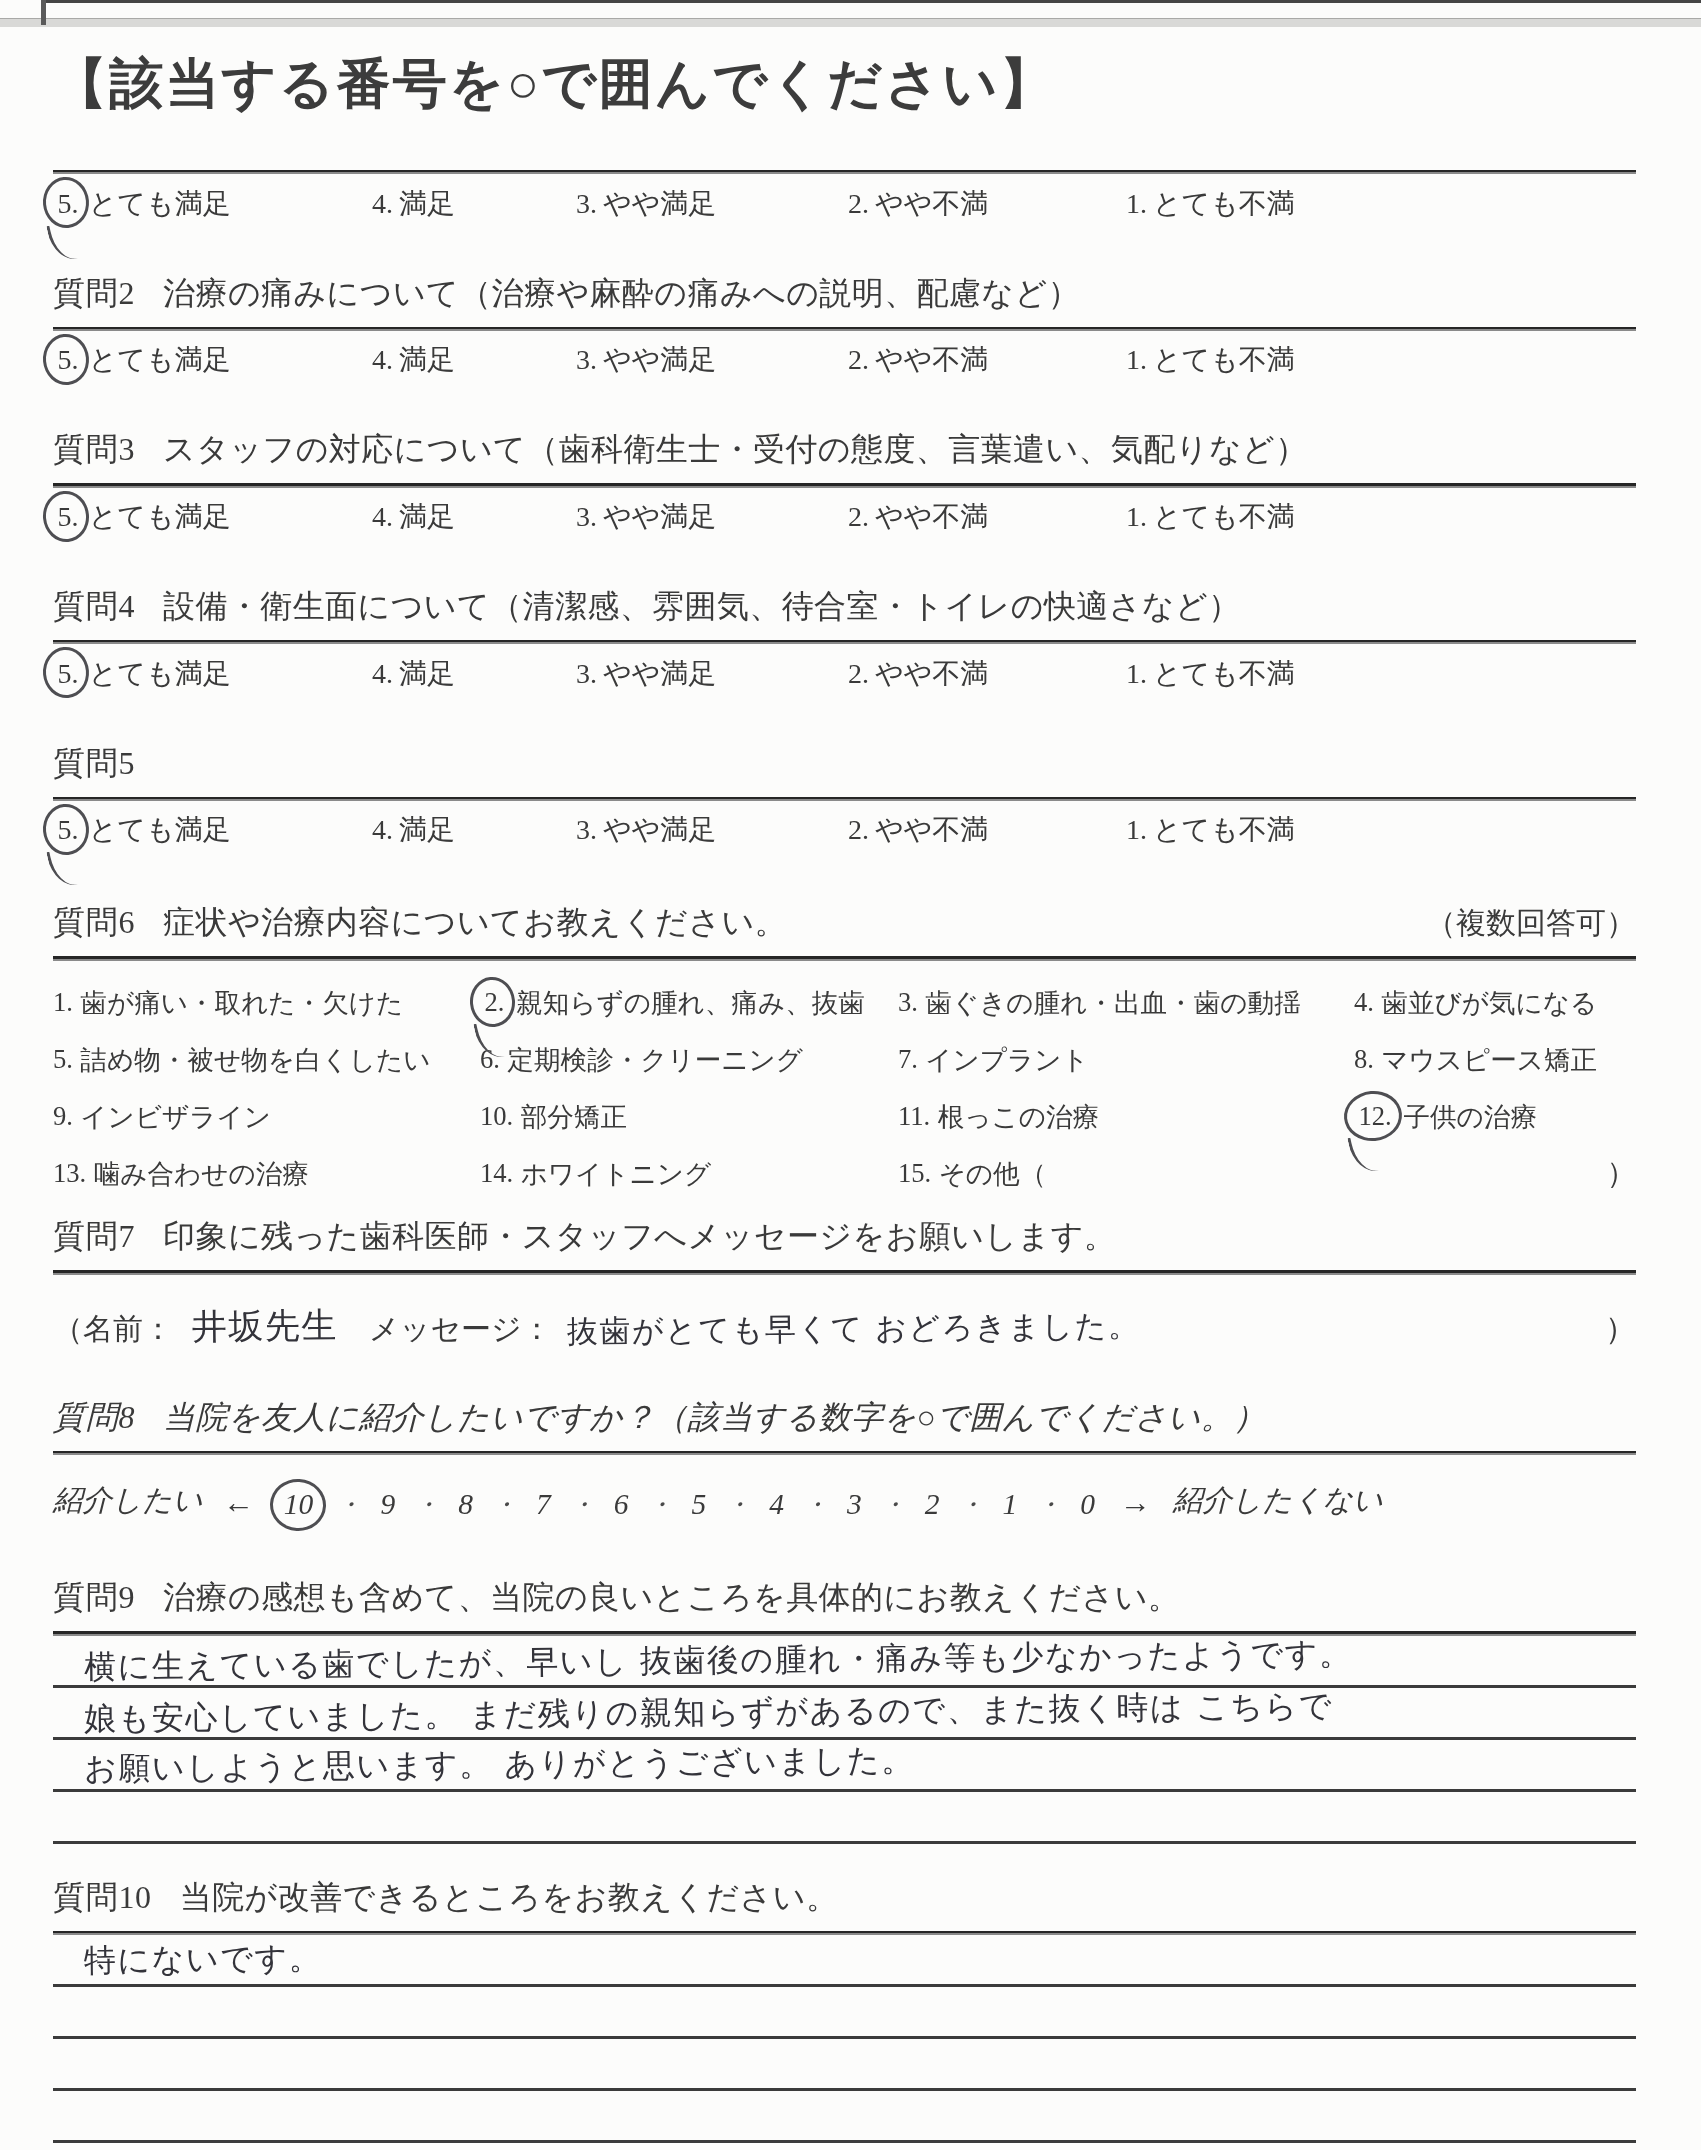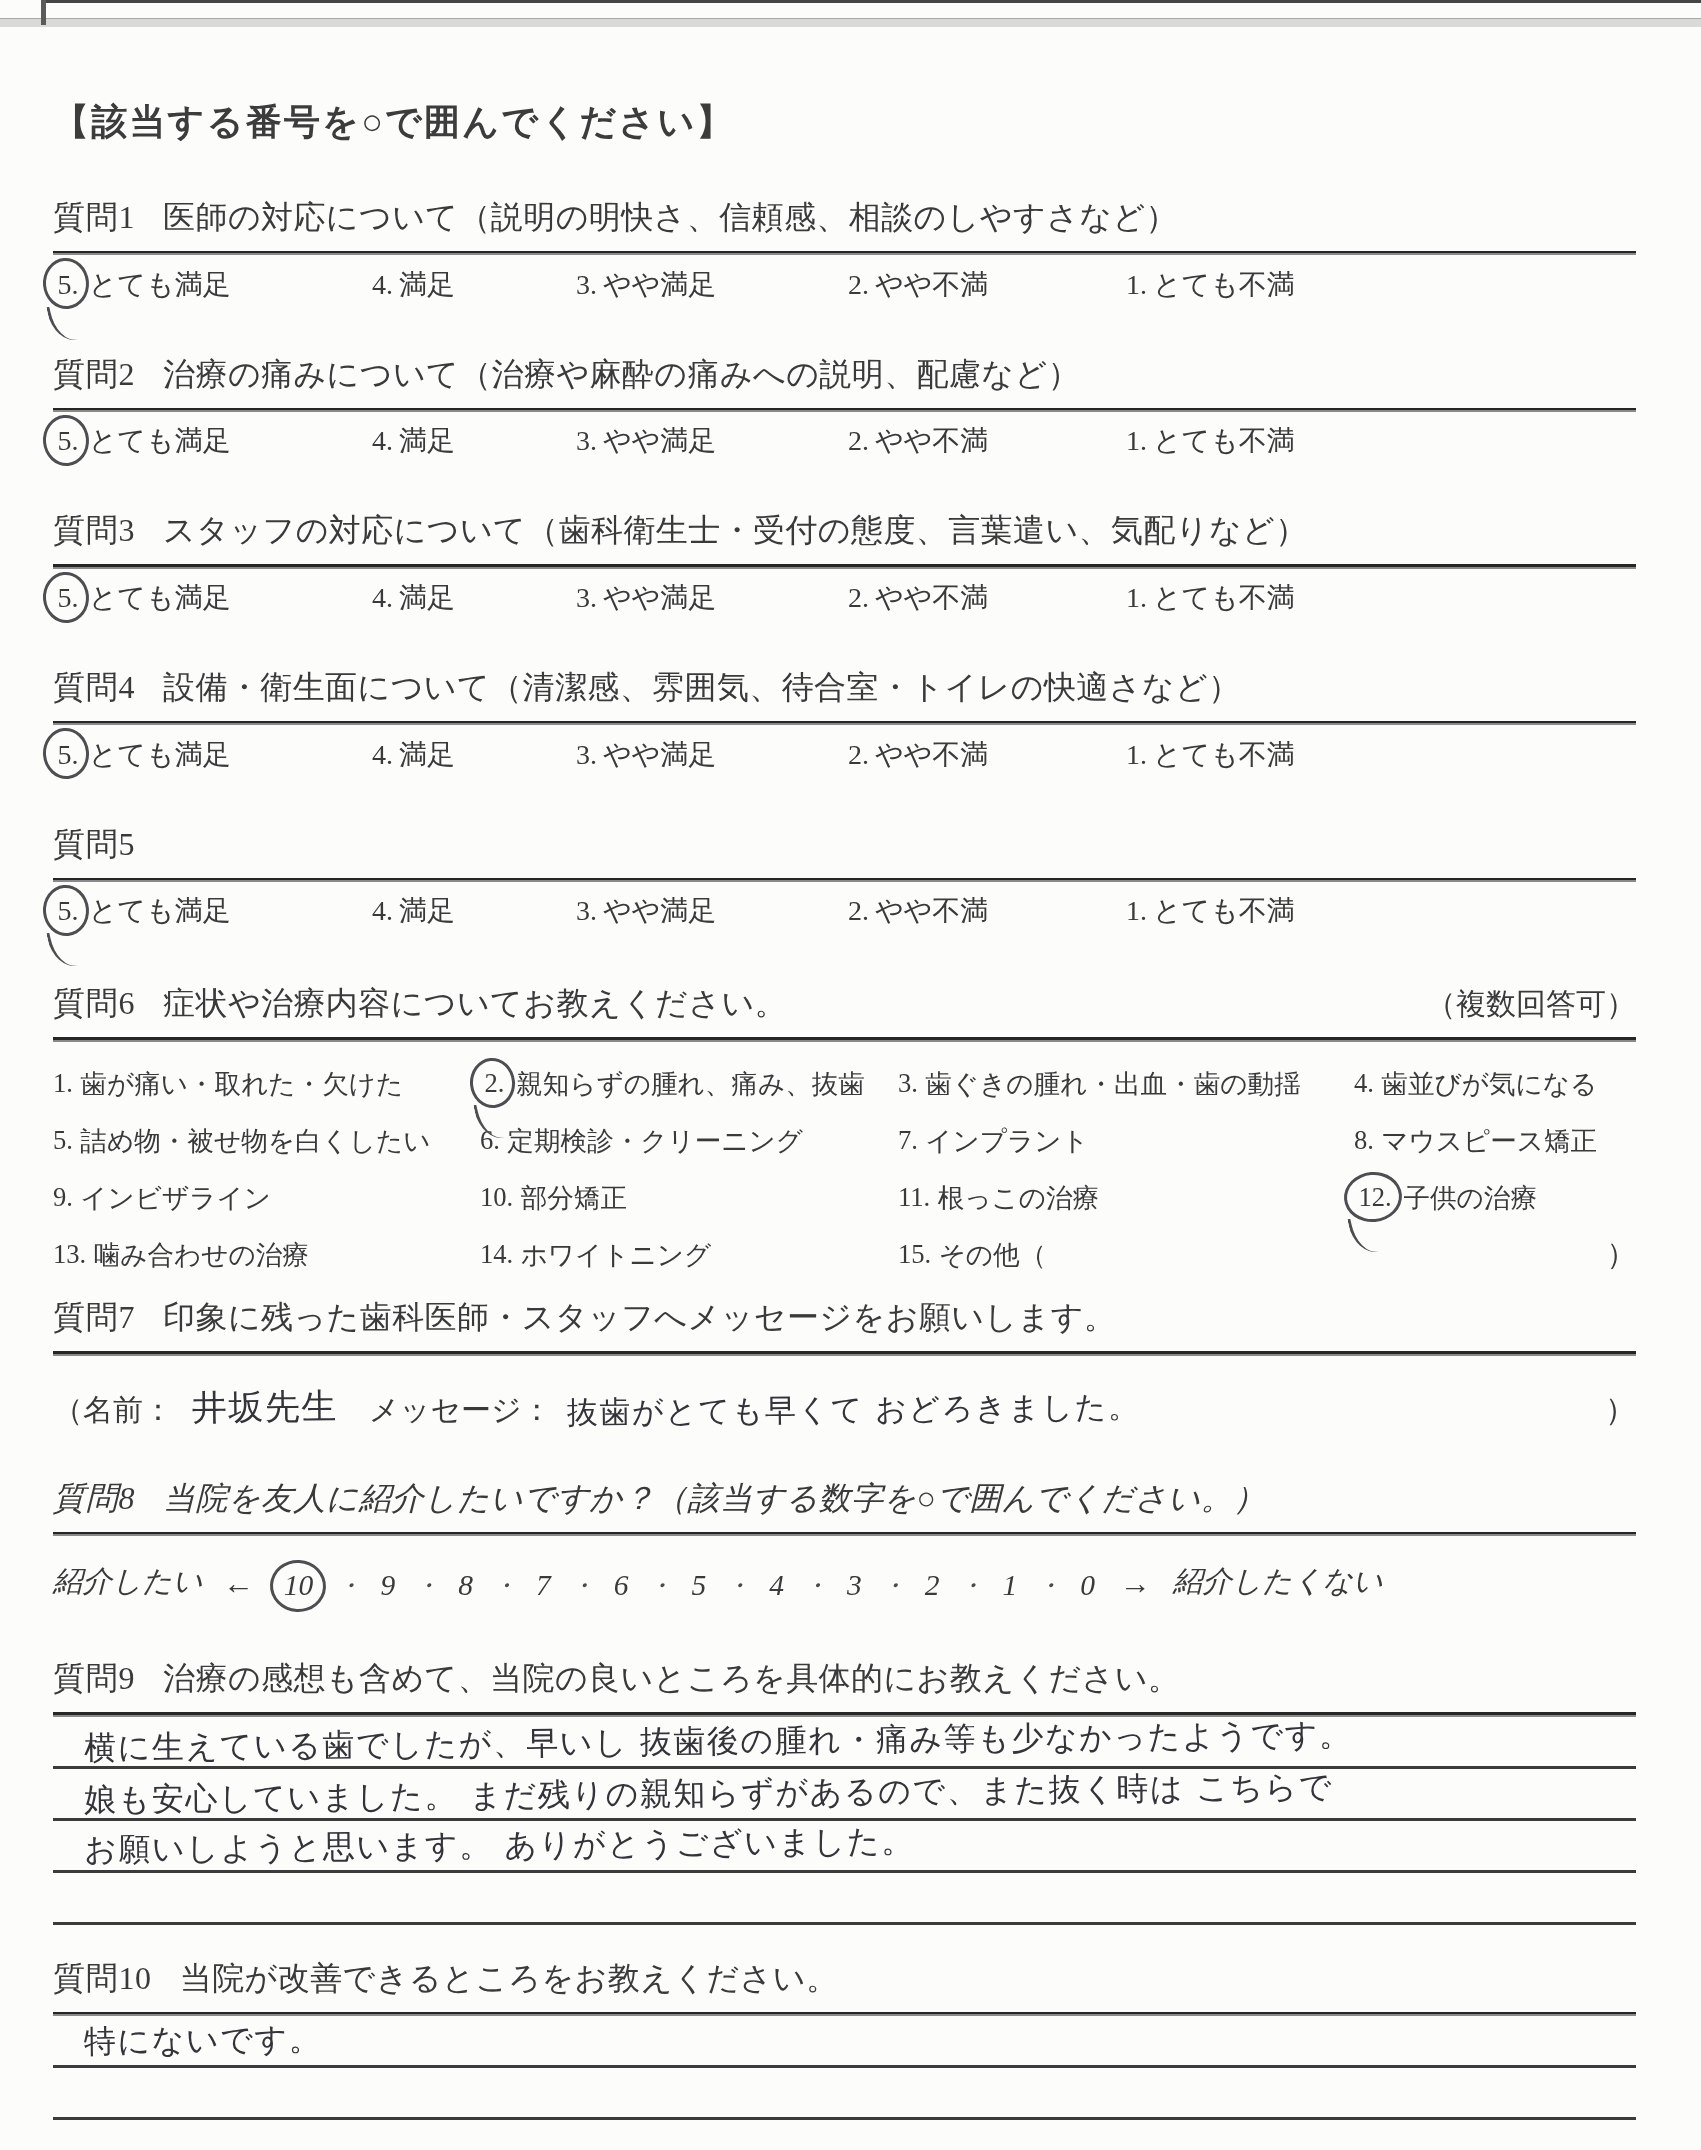--- a/index.html
+++ b/index.html
@@ -15,22 +15,22 @@
     color: #3a3a3a;
   }
   
   .scan-topline { position:absolute; top:0; left:43px; right:0; height:3px; background:#454545; }
   .scan-band    { position:absolute; top:17.7px; left:0;  right:0; height:8.9px; background:#d9d9d7; border-top:1.5px solid #a9a9a7; }
   .scan-tick    { position:absolute; top:0; left:41px; width:5.2px; height:25px; background:#5a5a5a; }
 
   .content { padding: 0 65px 0 53px; }
 
   .title {
-    margin-top: 98px;
-    font-size: 36px;
+    margin-top: 48px;
+    font-size: 54px;
     font-weight: 600;
     letter-spacing: 2.2px;
     color: #3c3c3c;
     white-space: nowrap;
   }
 
   .qblock { margin-top: 0; }
   .qb-rating { margin-top: 49px; }
   .qhead { display: flex; align-items: baseline; font-size: 32px; white-space: nowrap; }
   .qlabel { margin-right: 28px; letter-spacing: 0.7px; }
@@ -123,24 +123,20 @@
 
 <div class="page">
   <div class="scan-topline"></div>
   <div class="scan-band"></div>
   <div class="scan-tick"></div>
 
   <div class="content">
     <h1 class="title">【該当する番号を○で囲んでください】</h1>
 
     <section class="qblock qb-rating">
-      <div class="qhead">
-        <span class="qlabel">質問1</span>
-        <span class="qtitle">医師の対応について（説明の明快さ、信頼感、相談のしやすさなど）</span>
-      </div>
       <div class="hrule"></div>
       <div class="opts">
         <span class="opt w0">
             <span class="onum circled tail">5.</span>
             <span>とても満足</span>
           </span>
         <span class="opt w1">
             <span class="onum">4.</span>
             <span>満足</span>
           </span>

